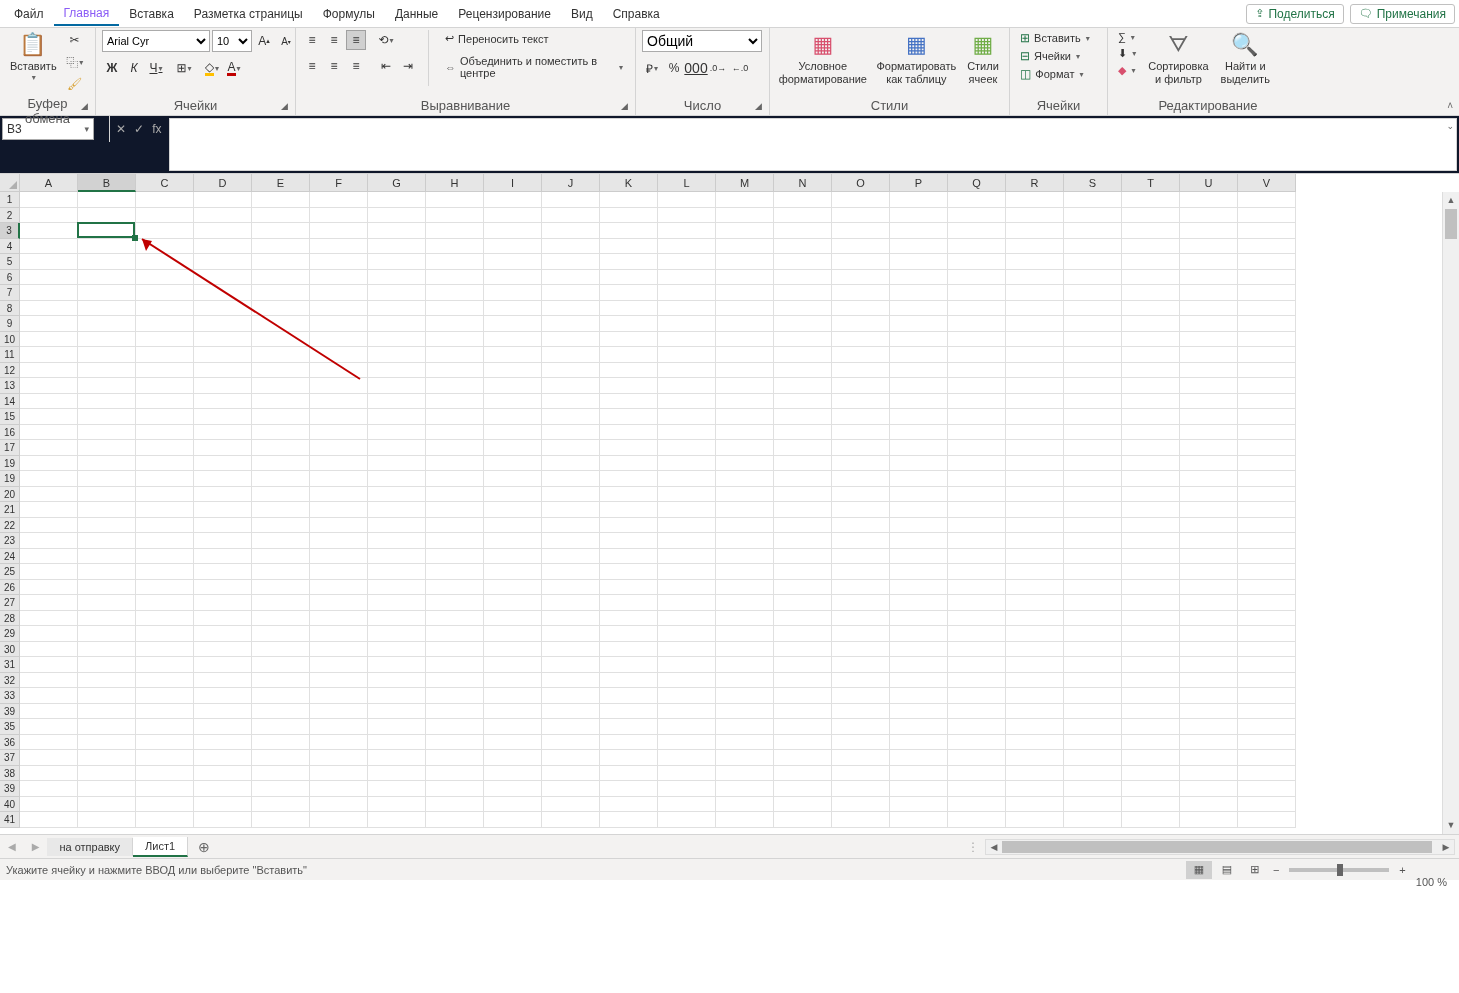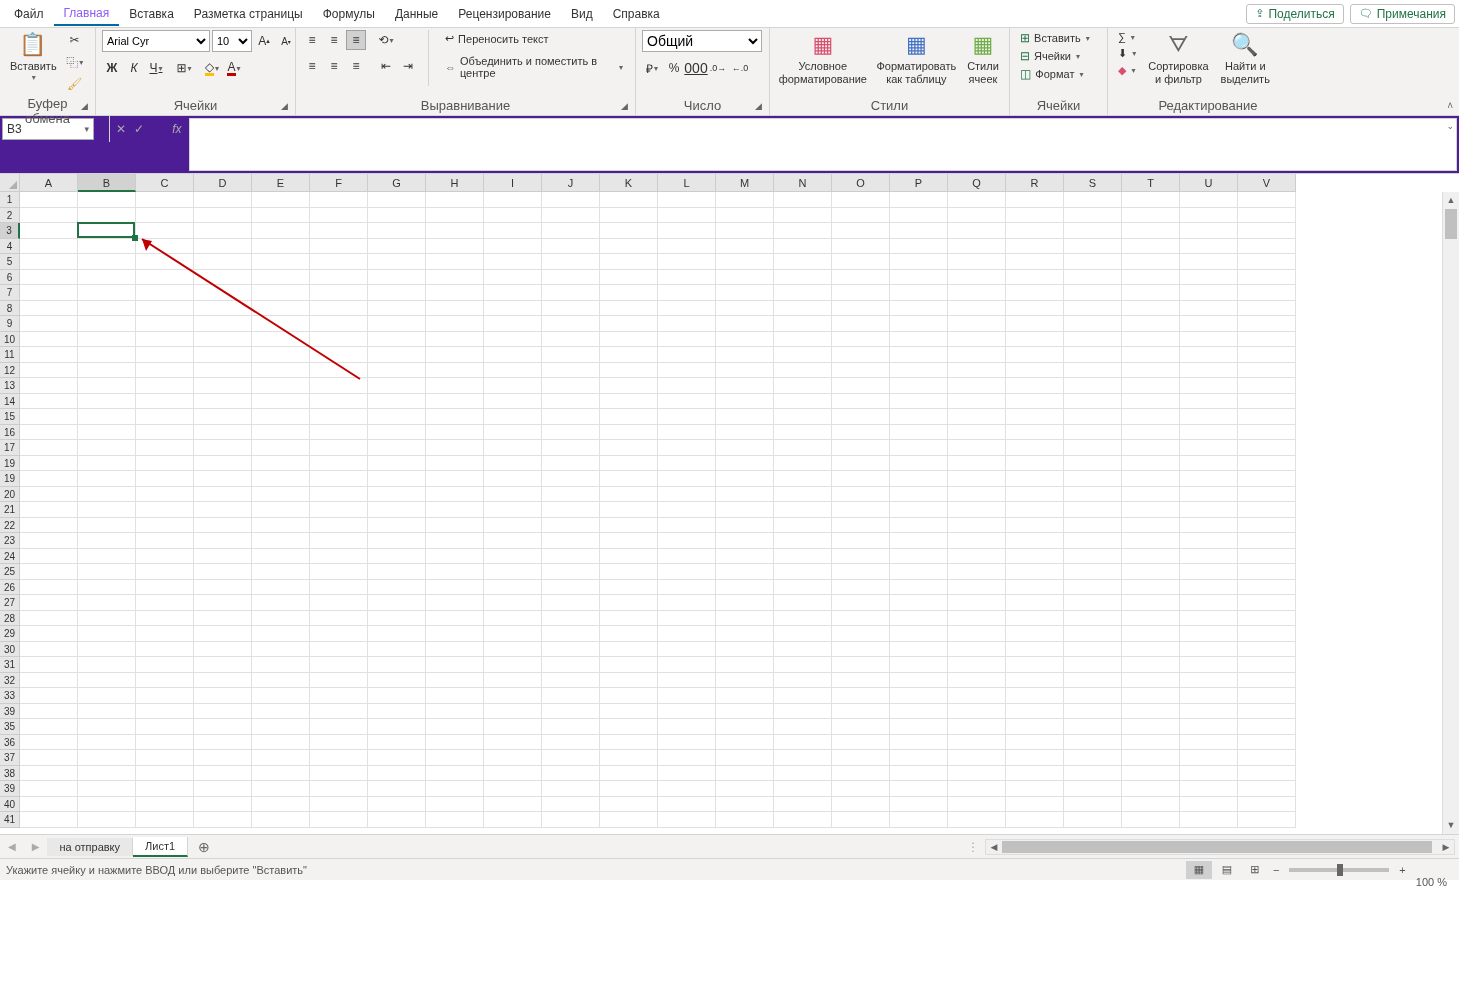--- a/index.html
+++ b/index.html
@@ -31,21 +31,21 @@
 select.font-sel { width: 108px; height: 22px; font-size: 11px; border: 1px solid #ababab; background: #fff; }
 select.size-sel { width: 40px; height: 22px; font-size: 11px; border: 1px solid #ababab; background: #fff; }
 select.num-sel { width: 120px; height: 22px; font-size: 14px; border: 1px solid #ababab; background: #fff; }
 
 .wrap-btn, .merge-btn { display: flex; align-items: center; gap: 4px; padding: 2px 6px; font-size: 11px; cursor: default; }
 .cells-btn { display: flex; align-items: center; gap: 4px; padding: 1px 4px; font-size: 11px; cursor: default; white-space: nowrap; }
 .cells-btn .ico { color: #217346; font-size: 12px; }
 
 .collapse-ribbon { position: absolute; right: 6px; bottom: 4px; font-size: 10px; color: #666; cursor: default; }
 
-.formula-bar { display: flex; align-items: stretch; height: 58px; background: #4c1d95; border-bottom: 1px solid #d4d4d4; justify-content: flex-end; }
+.formula-bar { display: flex; align-items: stretch; height: 58px; background: #0f172a; border-bottom: 1px solid #d4d4d4; justify-content: flex-end; }
 .name-box { width: 92px; border: 1px solid #ababab; margin: 2px; display: flex; align-items: center; padding: 0 4px; font-size: 12px; height: 22px; background: #fff; }
 .name-box .dd2 { margin-left: auto; font-size: 9px; color: #666; }
 .fb-divider { width: 14px; border-right: 1px solid #d4d4d4; }
 .fb-btns { display: flex; align-items: center; gap: 8px; padding: 0 6px; height: 26px; color: #aaa; }
 .fb-input-wrap { flex: 1; border: 1px solid #d4d4d4; margin: 2px; background: #fff; position: relative; }
 .fb-expand { position: absolute; right: 2px; top: 2px; font-size: 9px; color: #666; }
 
 .grid-area { position: relative; height: 660px; overflow: hidden; }
 .corner { position: absolute; left: 0; top: 0; width: 20px; height: 18px; background: #e6e6e6; border-right: 1px solid #ccc; border-bottom: 1px solid #ccc; }
 .corner::after { content: ''; position: absolute; right: 2px; bottom: 2px; border-left: 8px solid transparent; border-bottom: 8px solid #b0b0b0; }
@@ -320,21 +320,21 @@
   <div style="display:flex;flex-direction:column;">
     <div style="display:flex;">
       <div class="name-box">
           <span>B3</span>
           <span class="dd2">▾</span>
         </div>
       <div class="fb-divider"></div>
       <div class="fb-btns">
         <span>✕</span>
         <span>✓</span>
-        <span style="font-style:italic;margin-left:20px;">fx</span>
+        <span style="">fx</span>
       </div>
     </div>
   </div>
   <div class="fb-input-wrap">
     <span class="fb-expand">⌄</span>
   </div>
 </div>
 
 <div class="grid-area">
   <div class="corner"></div>

